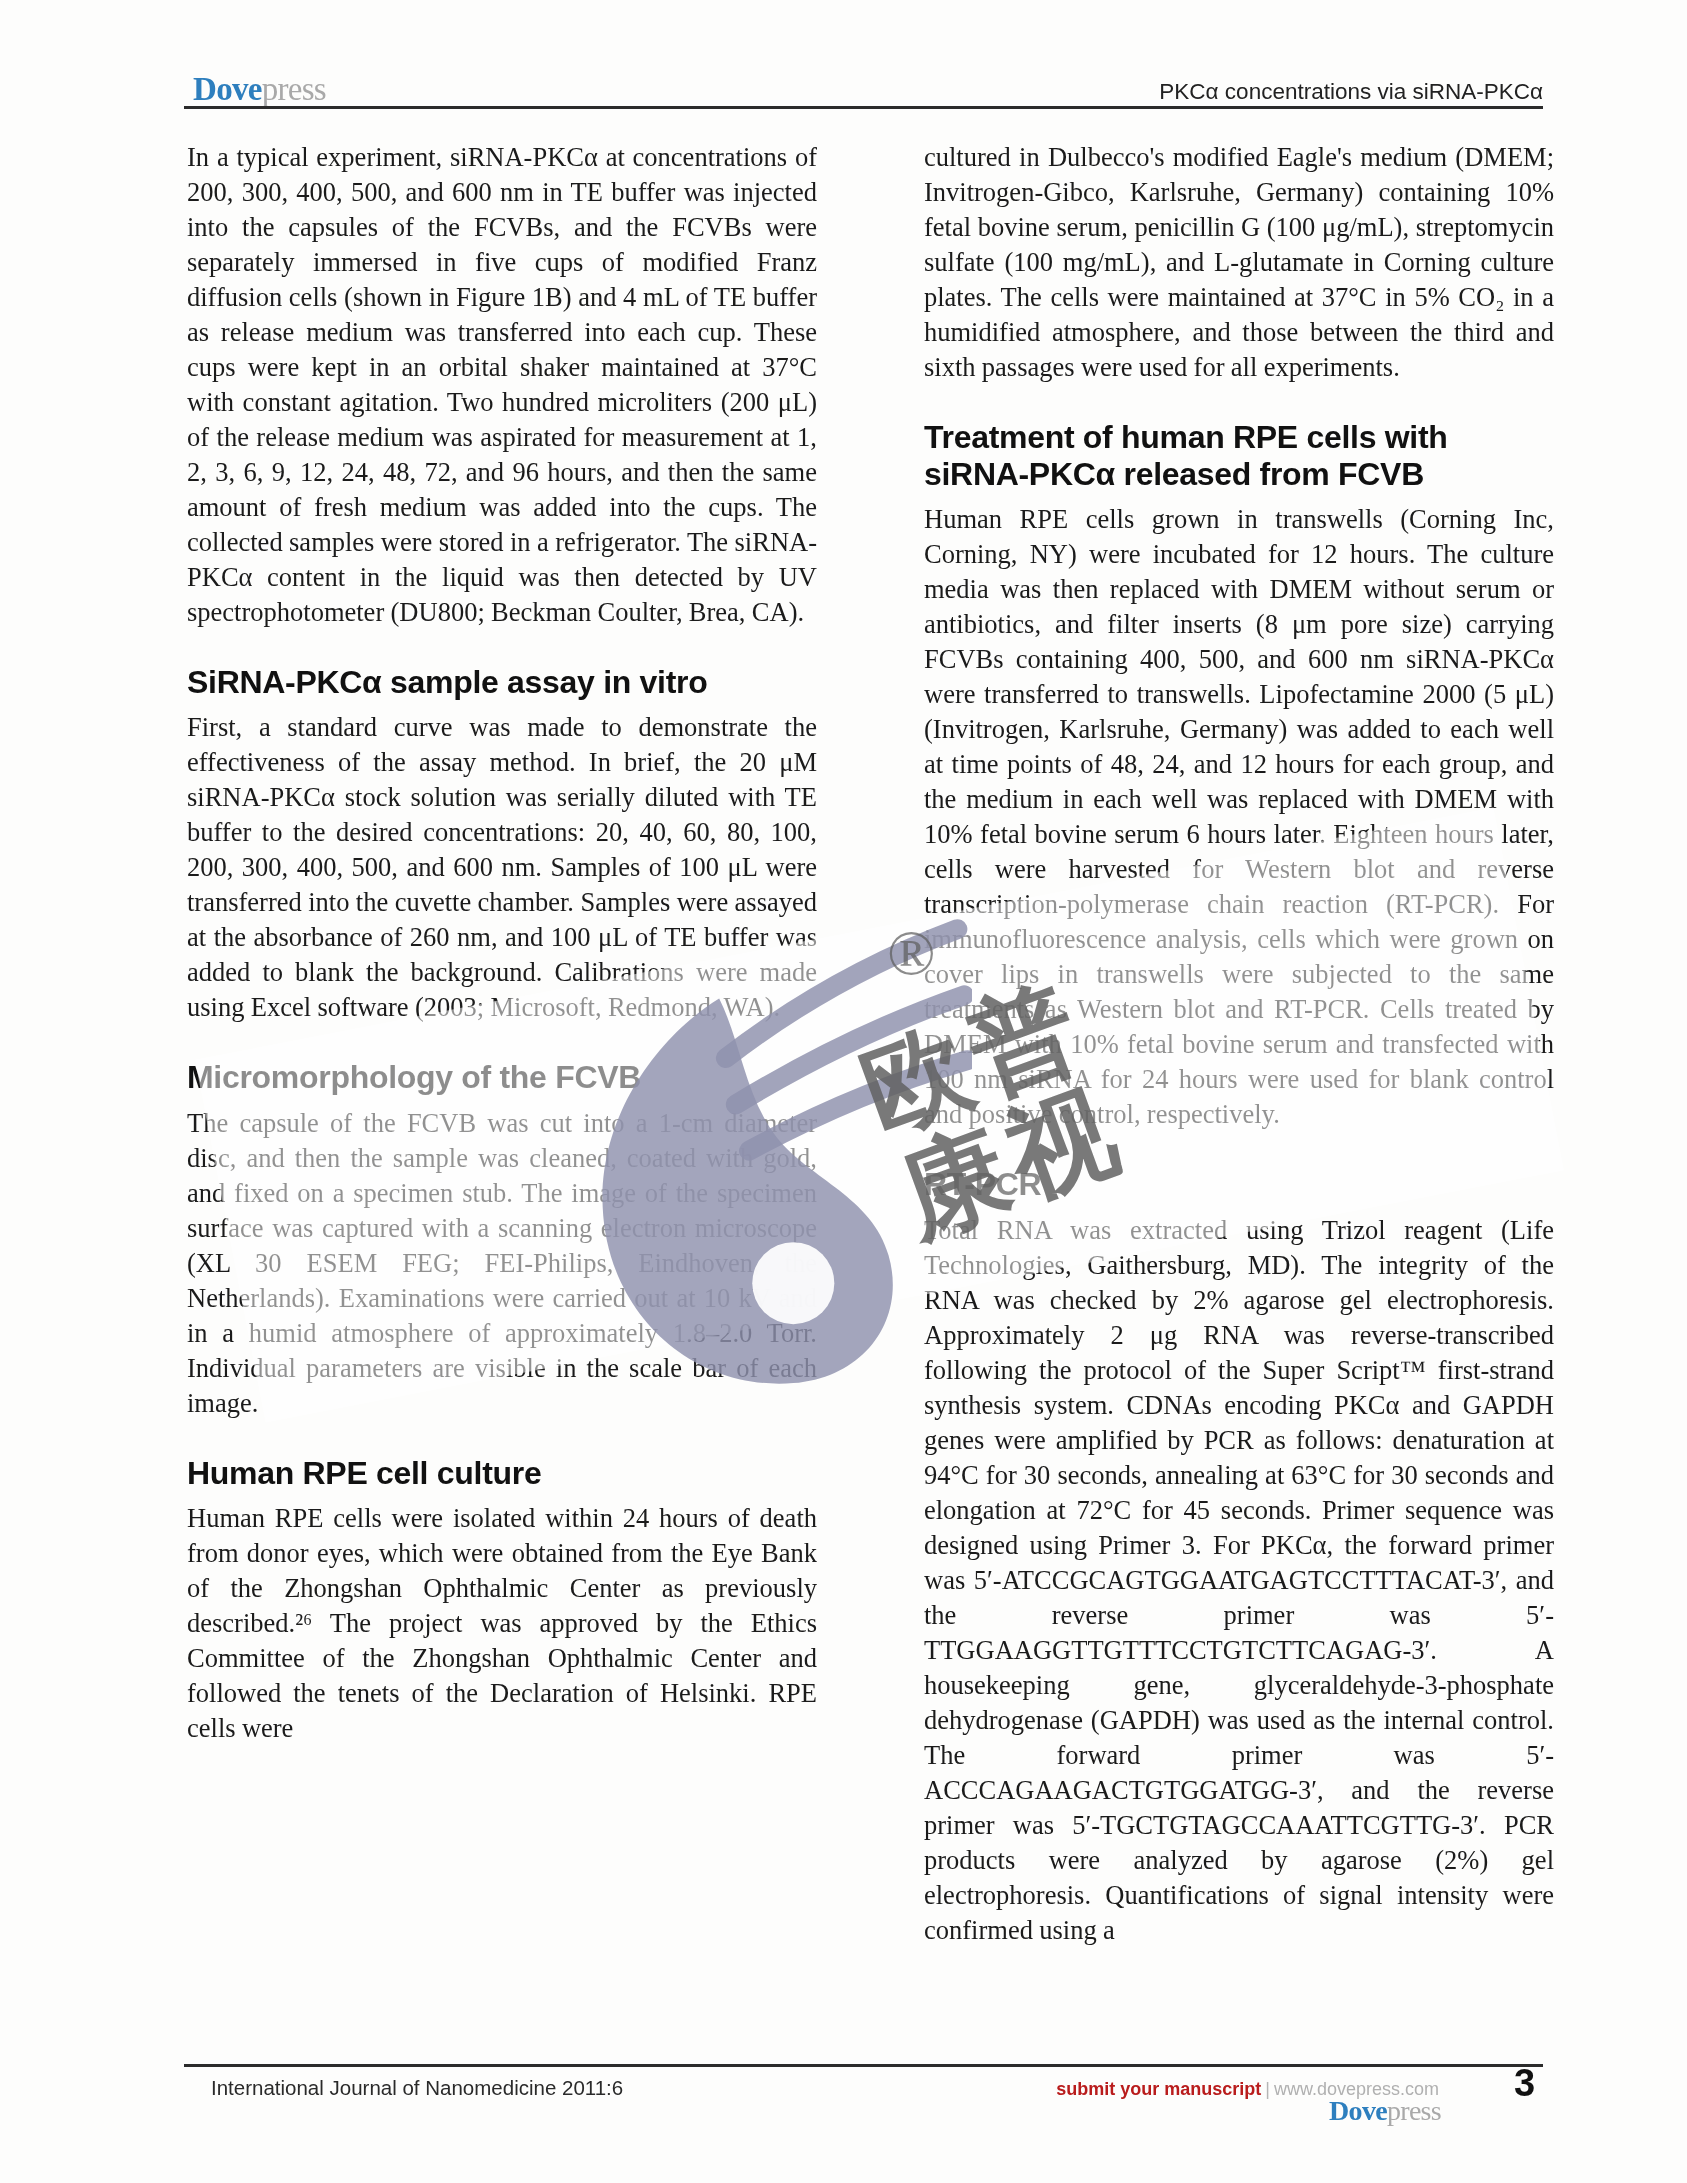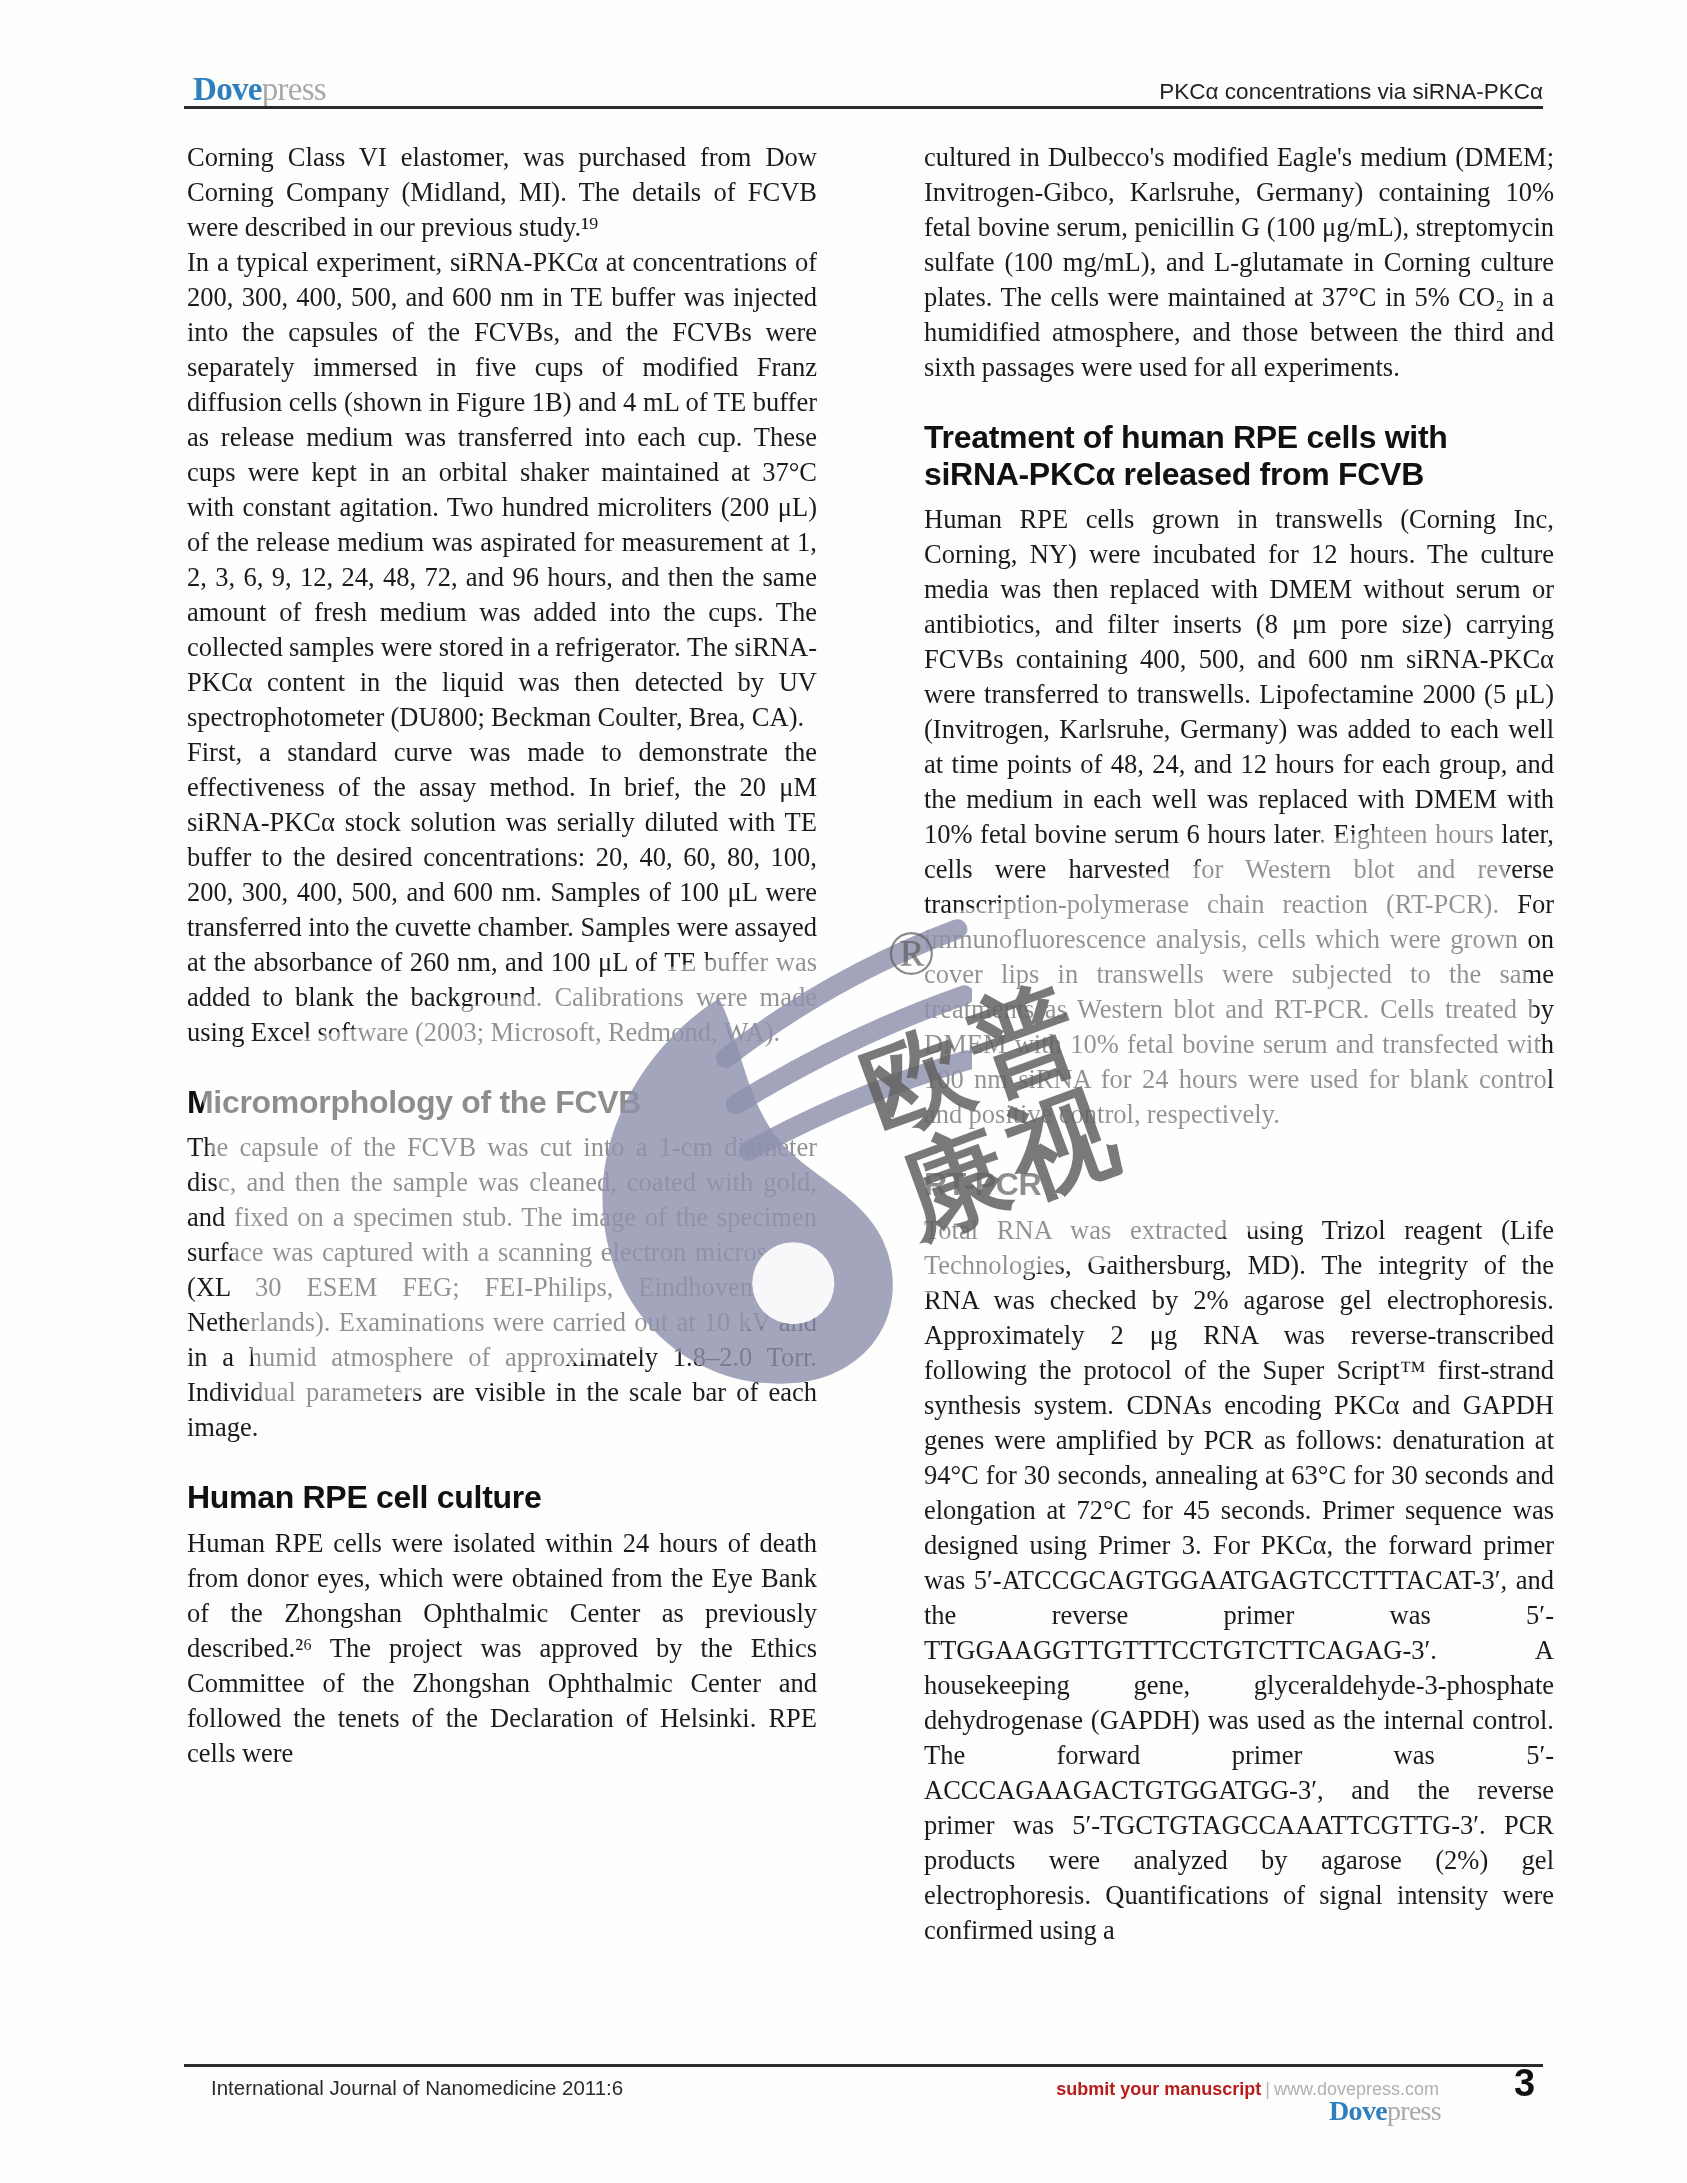--- a/index.html
+++ b/index.html
@@ -90,22 +90,22 @@
 
 <div class="page">
 
   <div class="header-brand brand">
     <span class="dove">Dove</span><span class="press">press</span>
   </div>
   <div class="running-head">PKCα concentrations via siRNA-PKCα</div>
   <div class="rule rule-top"></div>
 
   <section class="col col-left">
-    <p>Corning Class VI elastomer, was purchased from Dow Corning Company (Midland, MI). The details of FCVB were described in our previous study.¹⁹</p>
     <p>In a typical experiment, siRNA-PKCα at concentrations of 200, 300, 400, 500, and 600 nm in TE buffer was injected into the capsules of the FCVBs, and the FCVBs were separately immersed in five cups of modified Franz diffusion cells (shown in Figure 1B) and 4 mL of TE buffer as release medium was transferred into each cup. These cups were kept in an orbital shaker maintained at 37°C with constant agitation. Two hundred microliters (200 μL) of the release medium was aspirated for measurement at 1, 2, 3, 6, 9, 12, 24, 48, 72, and 96 hours, and then the same amount of fresh medium was added into the cups. The collected samples were stored in a refrigerator. The siRNA-PKCα content in the liquid was then detected by UV spectrophotometer (DU800; Beckman Coulter, Brea, CA).</p>
+    <h2>SiRNA-PKCα sample assay in vitro</h2>
     <p>First, a standard curve was made to demonstrate the effectiveness of the assay method. In brief, the 20 μM siRNA-PKCα stock solution was serially diluted with TE buffer to the desired concentrations: 20, 40, 60, 80, 100, 200, 300, 400, 500, and 600 nm. Samples of 100 μL were transferred into the cuvette chamber. Samples were assayed at the absorbance of 260 nm, and 100 μL of TE buffer was added to blank the background. Calibrations were made using Excel software (2003; Microsoft, Redmond, WA).</p>
     <h2>Micromorphology of the FCVB</h2>
     <p>The capsule of the FCVB was cut into a 1-cm diameter disc, and then the sample was cleaned, coated with gold, and fixed on a specimen stub. The image of the specimen surface was captured with a scanning electron microscope (XL 30 ESEM FEG; FEI-Philips, Eindhoven, the Netherlands). Examinations were carried out at 10 kV and in a humid atmosphere of approximately 1.8–2.0 Torr. Individual parameters are visible in the scale bar of each image.</p>
     <h2>Human RPE cell culture</h2>
     <p>Human RPE cells were isolated within 24 hours of death from donor eyes, which were obtained from the Eye Bank of the Zhongshan Ophthalmic Center as previously described.²⁶ The project was approved by the Ethics Committee of the Zhongshan Ophthalmic Center and followed the tenets of the Declaration of Helsinki. RPE cells were</p>
   </section>
 
   <section class="col col-right">
     <p>cultured in Dulbecco's modified Eagle's medium (DMEM; Invitrogen-Gibco, Karlsruhe, Germany) containing 10% fetal bovine serum, penicillin G (100 μg/mL), streptomycin sulfate (100 mg/mL), and L-glutamate in Corning culture plates. The cells were maintained at 37°C in 5% CO₂ in a humidified atmosphere, and those between the third and sixth passages were used for all experiments.</p>
     <h2>Treatment of human RPE cells with siRNA-PKCα released from FCVB</h2>

